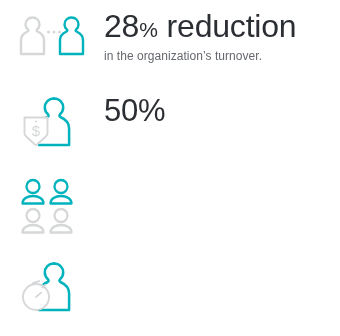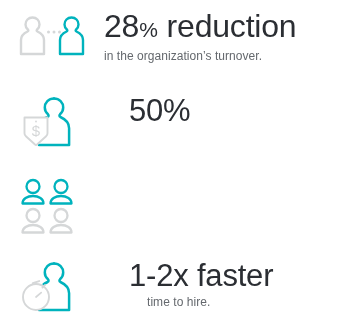--- a/index.html
+++ b/index.html
@@ -72,21 +72,21 @@
     letter-spacing: 0.05px;
     margin-top: 1px;
     white-space: nowrap;
   }
 
   
   .row-1 .stat-headline { font-size: 32px; }
   .row-4 .stat-sub { padding-left: 18px; }
   .row-2 .stat-text,
   .row-3 .stat-text,
-  .row-4 .stat-text { padding-top: 4px; margin-left: 25px; }
+  .row-4 .stat-text { padding-top: 4px; }
 
   svg { display: block; overflow: visible; }
 </style>
 </head>
 <body>
 
 <div class="stats-list">
 
   <div class="stat-row row-1">
     <div class="stat-icon">
@@ -150,19 +150,15 @@
 
         <path d="M38 3.5c5.4 0 9.2 4.1 9.2 9.1 0 3.4-1.6 5.3-3.2 6.7-.9.9-.7 2.1.4 2.7 5.5 2.5 8.7 6 8.7 11.2V50H23" stroke="#00b3bd" stroke-width="2.5" stroke-linejoin="round" stroke-linecap="round"></path>
         <path d="M38 3.5c-5.4 0-9.2 4.1-9.2 9.1 0 3.4 1.6 5.3 3.2 6.7.9.9.7 2.1-.4 2.7-1.5.7-2.9 1.4-4 2.2" stroke="#00b3bd" stroke-width="2.5" stroke-linejoin="round" stroke-linecap="round"></path>
 
         <circle cx="20" cy="37" r="13" fill="#ffffff" stroke="#d5d7d8" stroke-width="1.9"></circle>
         <path d="M16.8 23.2l6.4-2.1" stroke="#d5d7d8" stroke-width="1.9" stroke-linecap="round"></path>
         <path d="M26.5 27.5l2.6-2.6" stroke="#d5d7d8" stroke-width="1.9" stroke-linecap="round"></path>
         <path d="M20 37l5.2-4.4" stroke="#d5d7d8" stroke-width="1.7" stroke-linecap="round"></path>
       </svg>
     </div>
-    <div class="stat-text">
-      <div class="stat-headline"><span>1-2x</span><span></span><span> faster</span></div>
-      <div class="stat-sub">time to hire.</div>
-    </div>
   </div>
 
 </div>
 
 </body></html>

